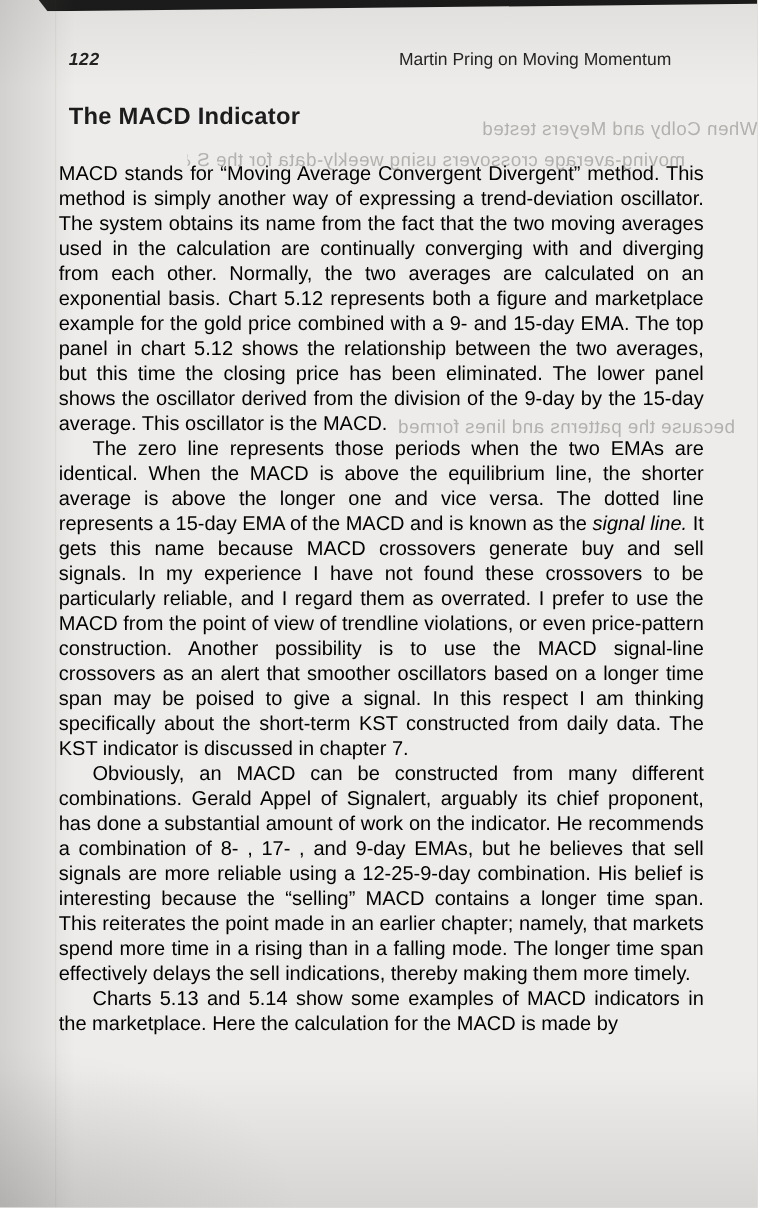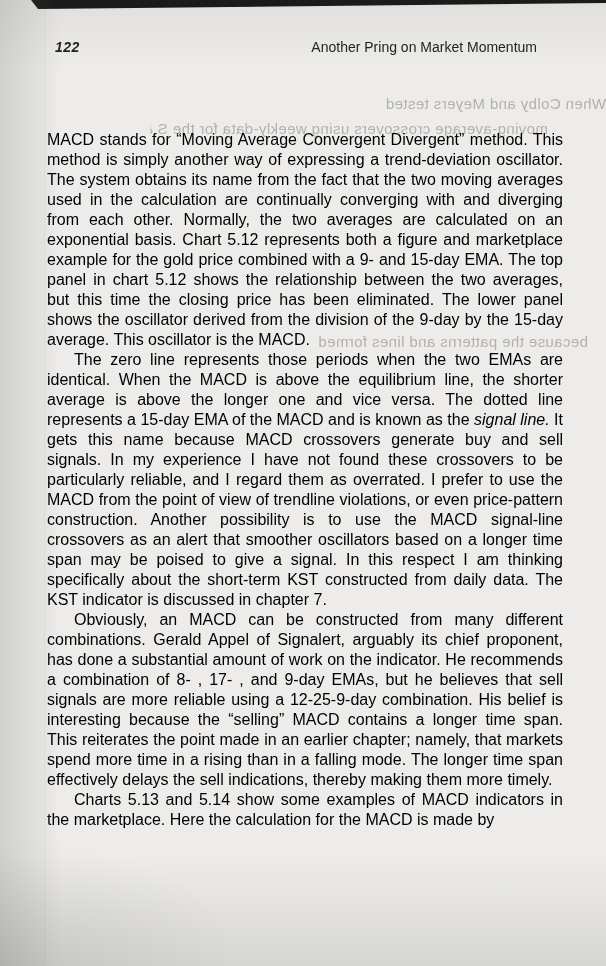--- a/index.html
+++ b/index.html
@@ -90,23 +90,24 @@
   <div class="shade-top"></div>
   <div class="shade-bottom"></div>
   <div class="corner-bl"></div>
 
   <div class="bleed bleed-0">When Colby and Meyers tested</div>
   <div class="bleed bleed-1">moving-average crossovers using weekly-data for the S &amp; P</div>
   <div class="bleed bleed-2">because the patterns and lines formed</div>
 
   <div class="running-head">
     <span class="folio">122</span>
-    <span class="rh">Another Pring on Market Momentum</span>
+    <span class="rh">Martin Pring on Moving Momentum</span>
   </div>
 
+  <h1 class="section-title">The MACD Indicator</h1>
 
   <div class="body-text">
     <p class="para"><span>MACD stands for “Moving Average Convergent Divergent” method. This method is simply another way of expressing a trend-deviation oscillator. The system obtains its name from the fact that the two moving averages used in the calculation are continually converging with and diverging from each other. Normally, the two averages are calculated on an exponential basis. Chart 5.12 represents both a figure and marketplace example for the gold price combined with a 9- and 15-day EMA. The top panel in chart 5.12 shows the relationship between the two averages, but this time the closing price has been eliminated. The lower panel shows the oscillator derived from the division of the 9-day by the 15-day average. This oscillator is the MACD.</span></p>
     <p class="para indent"><span>The zero line represents those periods when the two EMAs are identical. When the MACD is above the equilibrium line, the shorter average is above the longer one and vice versa. The dotted line represents a 15-day EMA of the MACD and is known as the </span><span class="it">signal line.</span><span> It gets this name because MACD crossovers generate buy and sell signals. In my experience I have not found these crossovers to be particularly reliable, and I regard them as overrated. I prefer to use the MACD from the point of view of trendline violations, or even price-pattern construction. Another possibility is to use the MACD signal-line crossovers as an alert that smoother oscillators based on a longer time span may be poised to give a signal. In this respect I am thinking specifically about the short-term KST constructed from daily data. The KST indicator is discussed in chapter 7.</span></p>
     <p class="para indent"><span>Obviously, an MACD can be constructed from many different combinations. Gerald Appel of Signalert, arguably its chief proponent, has done a substantial amount of work on the indicator. He recommends a combination of 8- , 17- , and 9-day EMAs, but he believes that sell signals are more reliable using a 12-25-9-day combination. His belief is interesting because the “selling” MACD contains a longer time span. This reiterates the point made in an earlier chapter; namely, that markets spend more time in a rising than in a falling mode. The longer time span effectively delays the sell indications, thereby making them more timely.</span></p>
     <p class="para indent"><span>Charts 5.13 and 5.14 show some examples of MACD indicators in the marketplace. Here the calculation for the MACD is made by</span></p>
   </div>
 
 </div>
 

